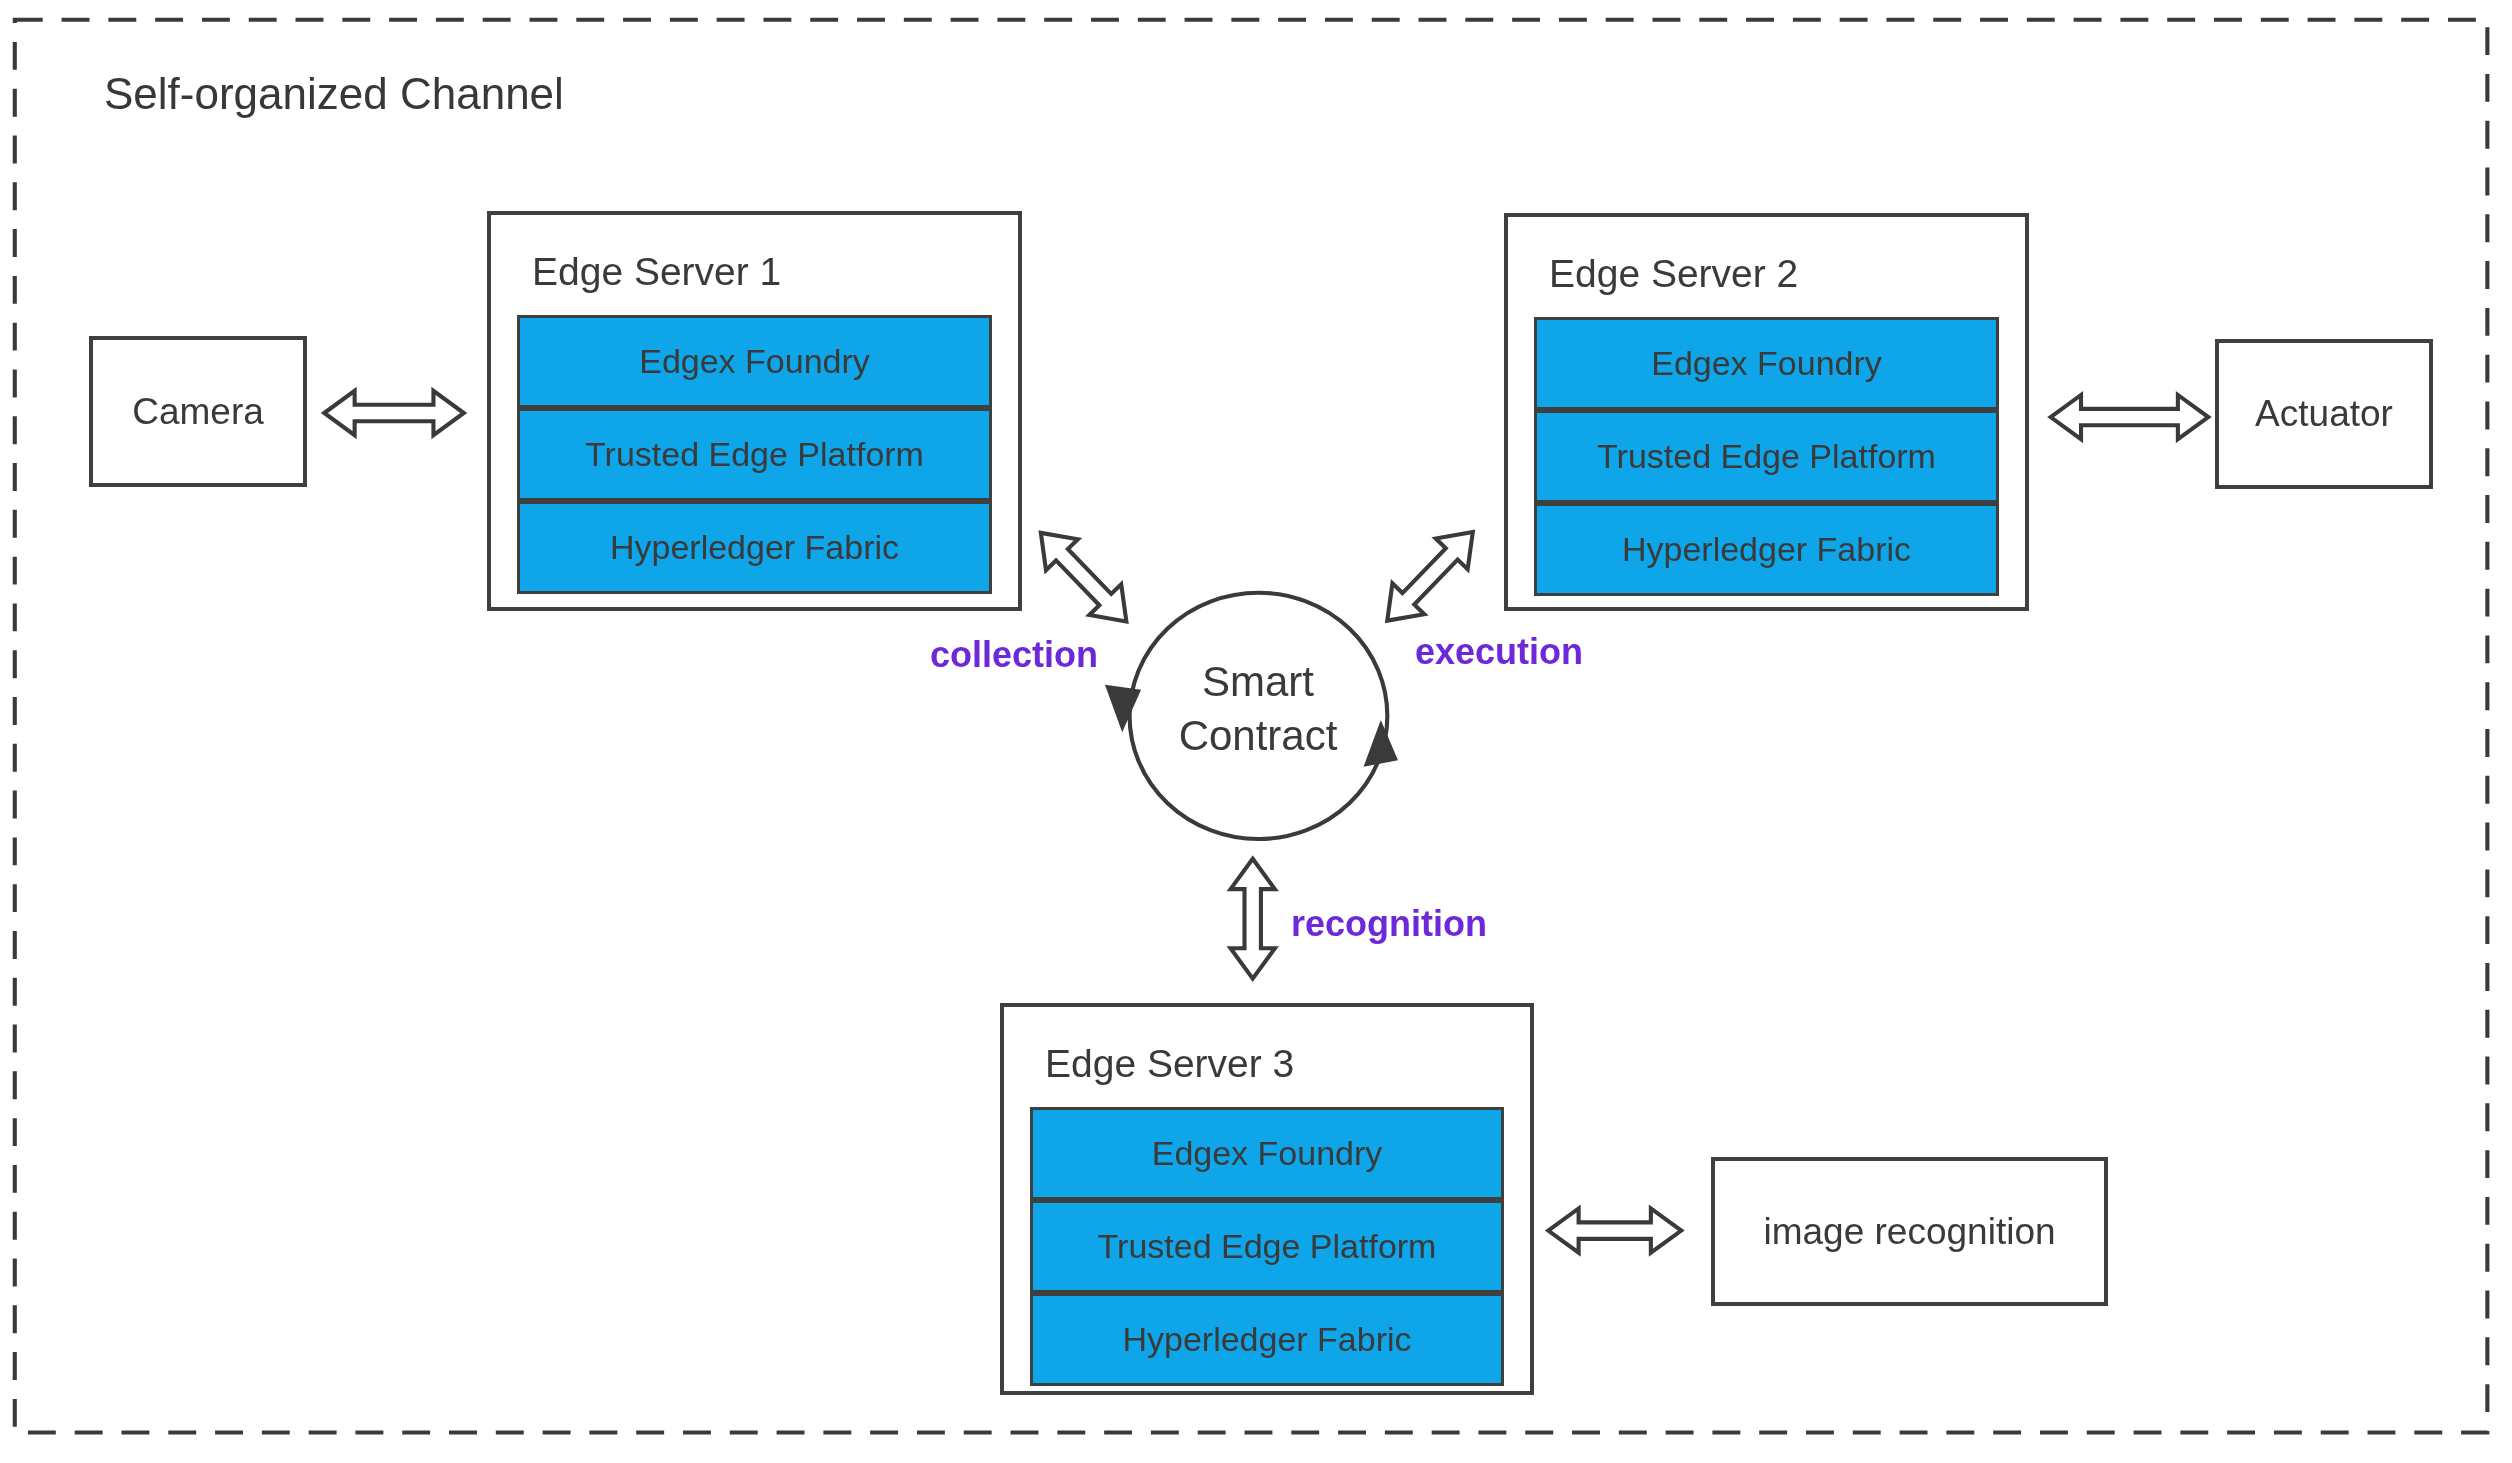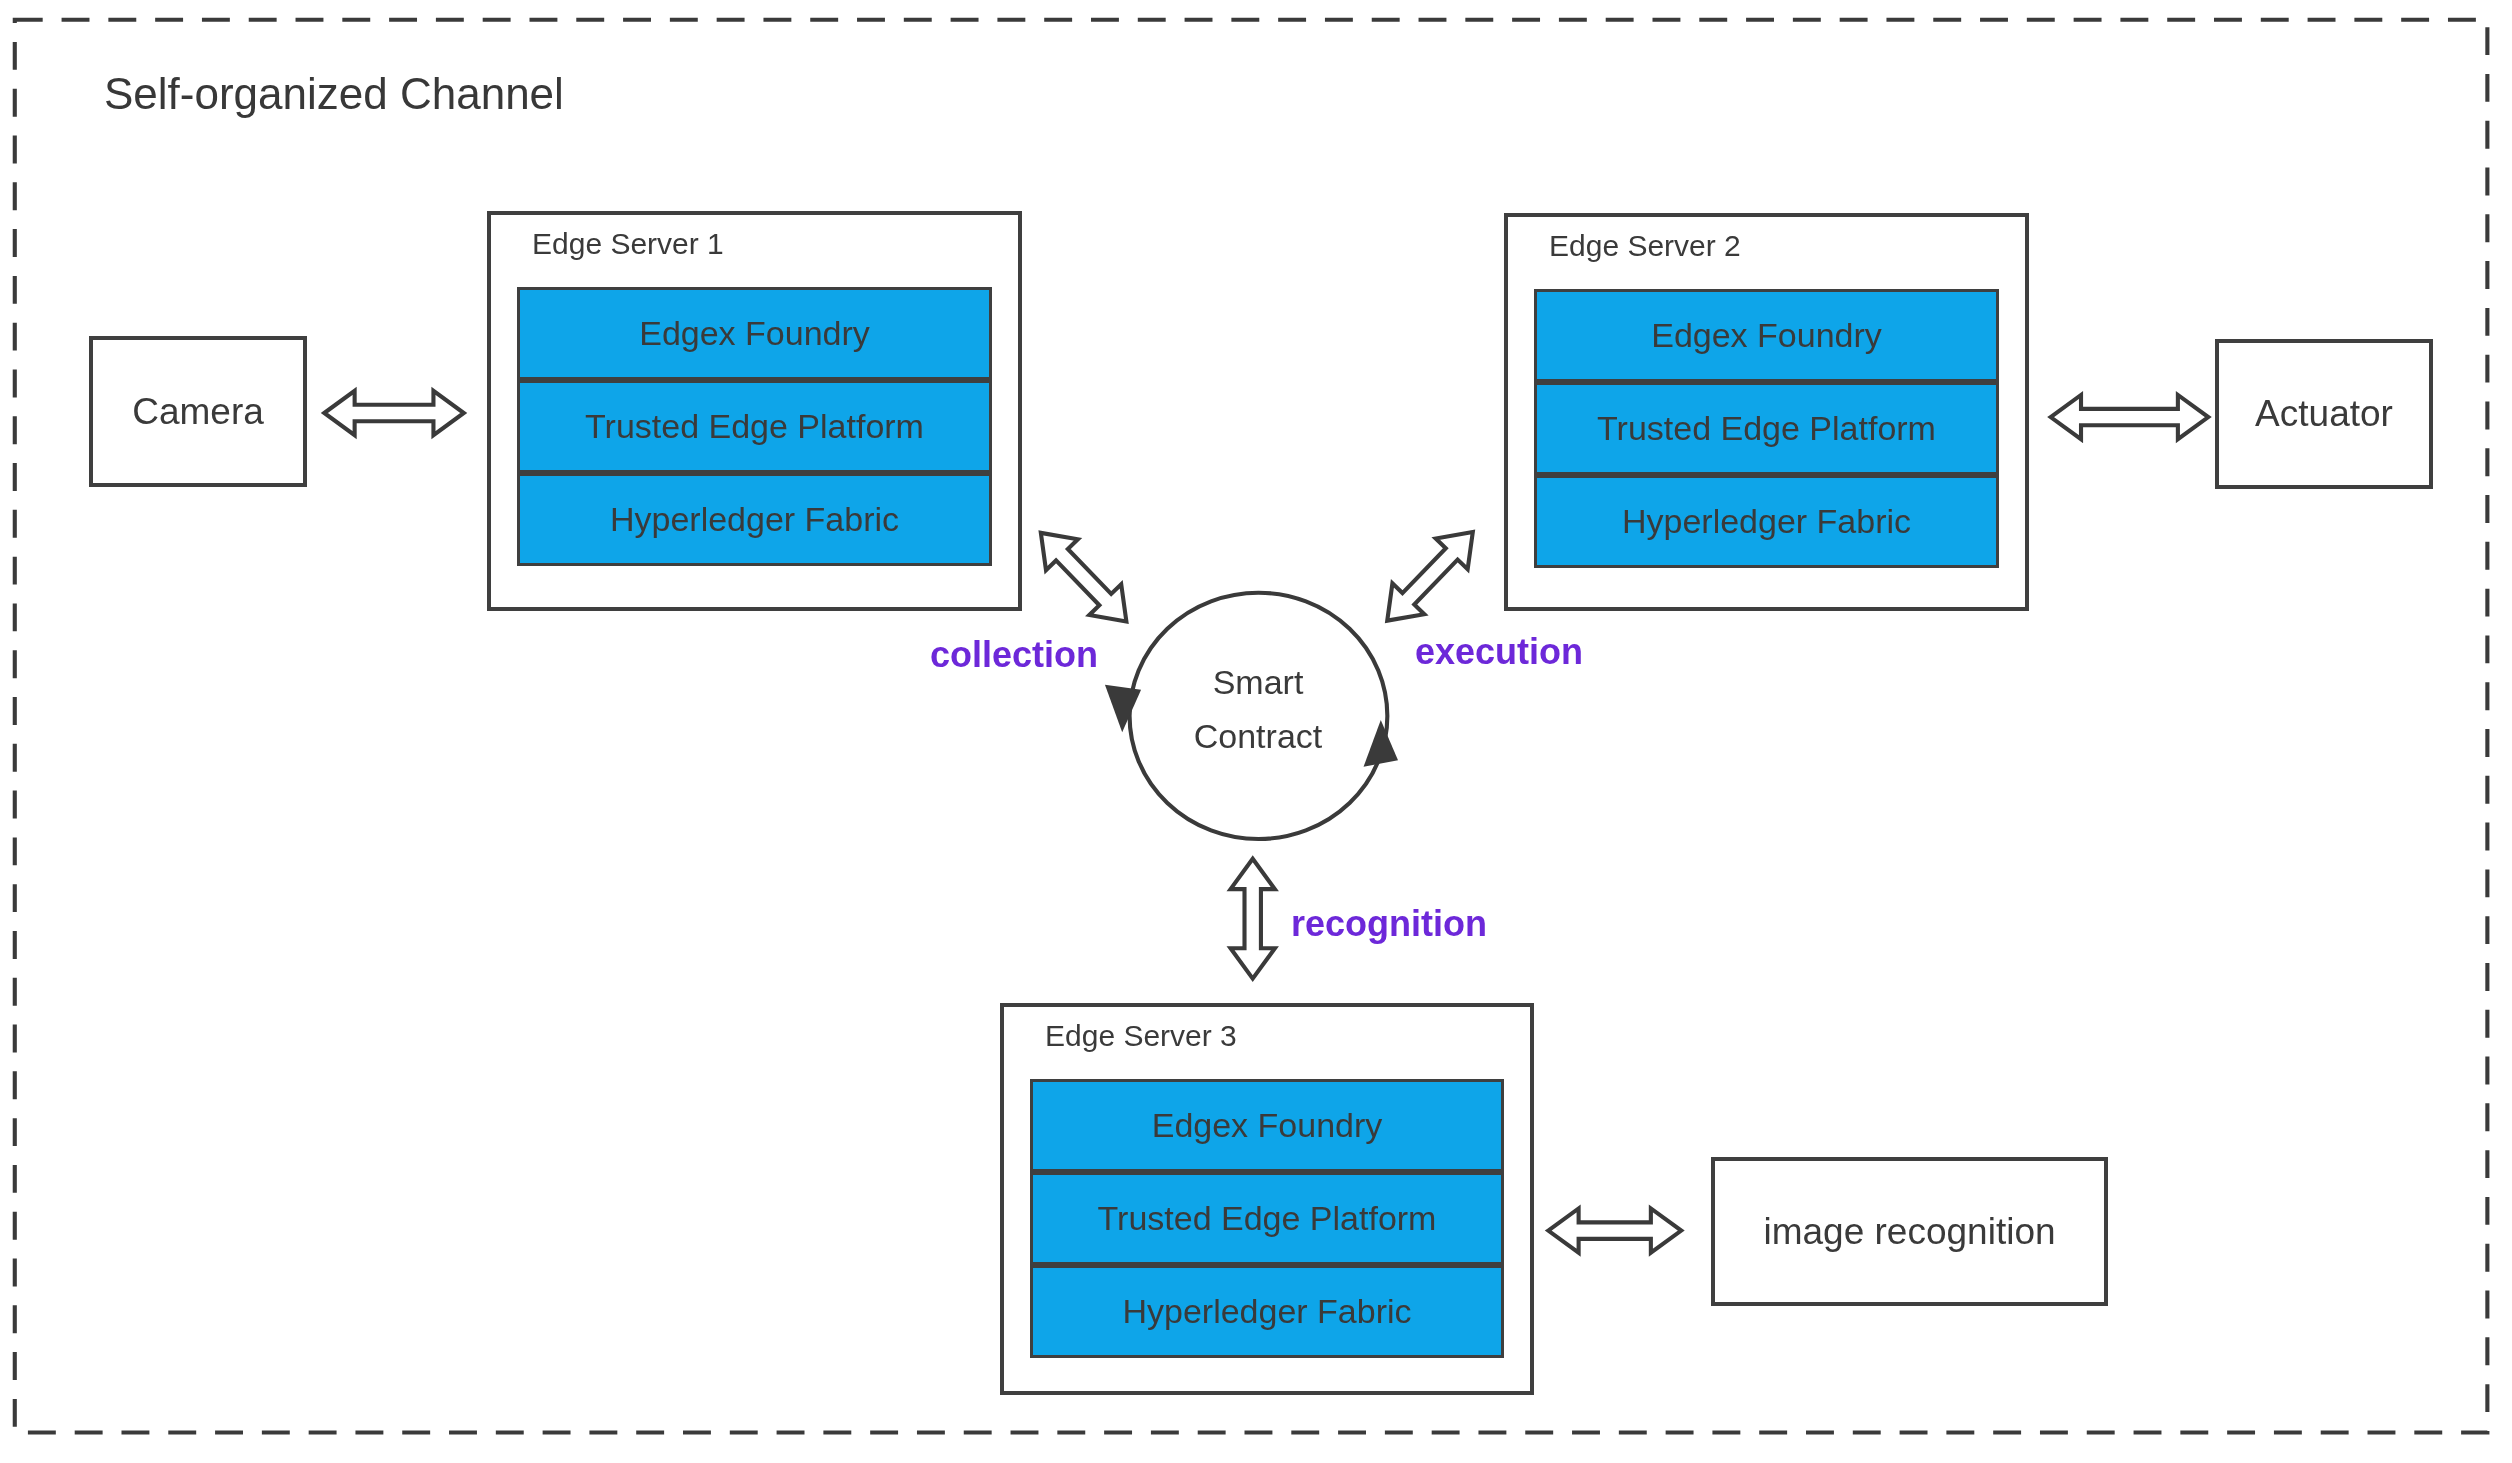--- a/index.html
+++ b/index.html
@@ -32,24 +32,24 @@
     margin-left: 40px;
   }
 
   
   .server {
     border: 4.1px solid #3f3f3f;
     background: #ffffff;
     box-sizing: border-box;
   }
   .server-title {
-    margin: 6px 0 0 41px;
+    margin: 34px 0 0 41px;
     height: 46px;
     line-height: 46px;
-    font-size: 30px;
+    font-size: 39px;
     white-space: nowrap;
   }
   .layer {
     margin: 0 26px;
     height: 93px;
     border: 3.3px solid #3f3f3f;
     background: #0ea5e9;
     box-sizing: border-box;
     display: flex;
     align-items: center;
@@ -77,21 +77,21 @@
   }
   #camera-box    { left: 89px;  top: 336px;  width: 218px; height: 151px; }
   #actuator-box  { left: 2215px; top: 339px;  width: 218px; height: 150px; }
   #image-recognition-box { left: 1711px; top: 1157px; width: 397px; height: 149px; }
 
   
   #smart-contract-label {
     left: 1135px; top: 655px;
     width: 246px;
     text-align: center;
-    font-size: 34px;
+    font-size: 42px;
     line-height: 54px;
     color: #3a3a3a;
   }
 
   
   .flow-label {
     font-size: 36px;
     font-weight: bold;
     color: #6d28d9;
     white-space: nowrap;

